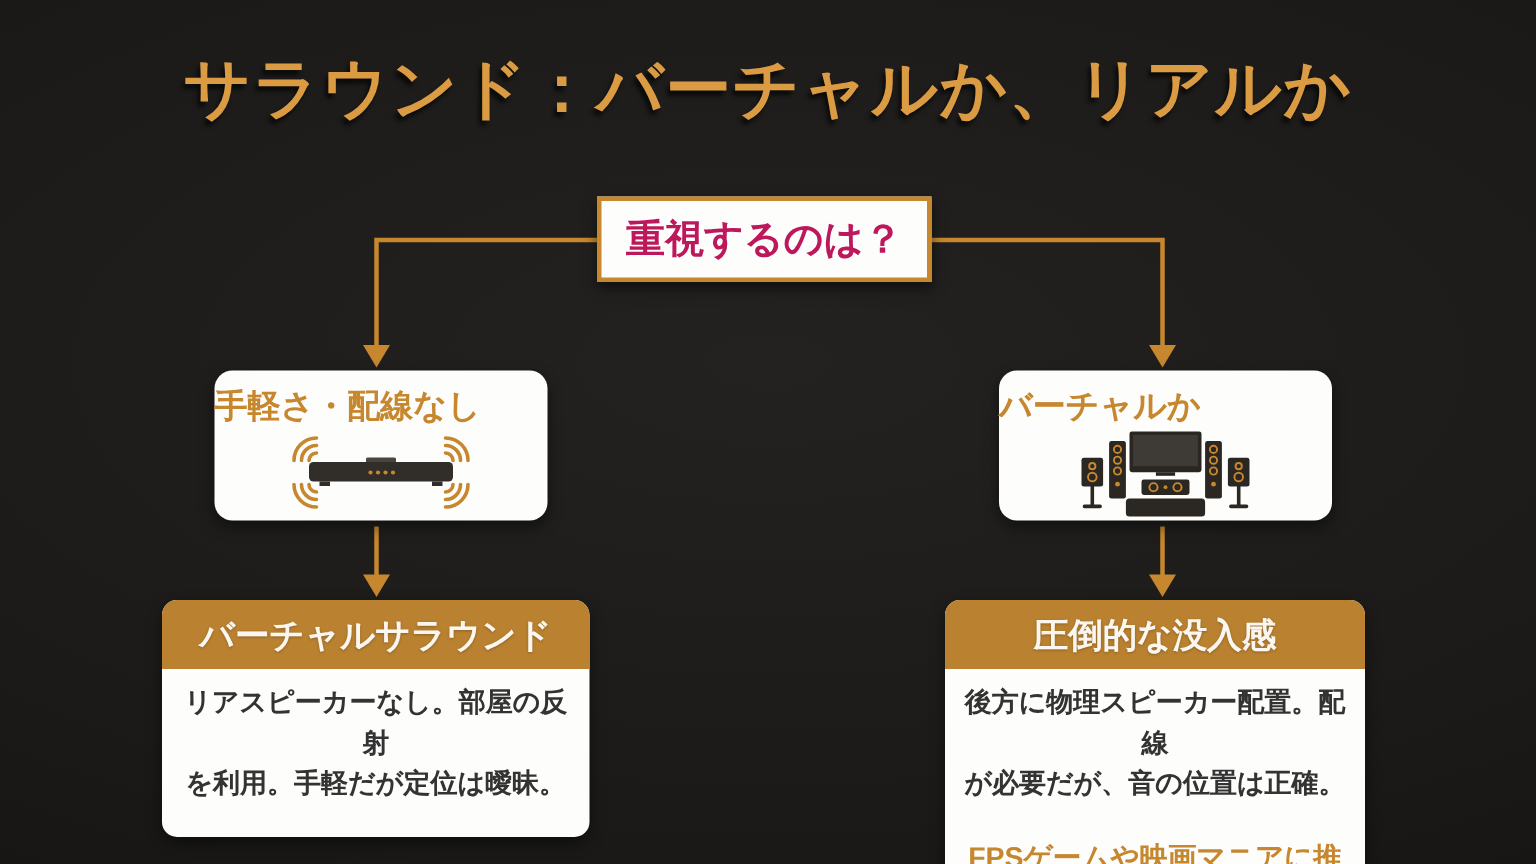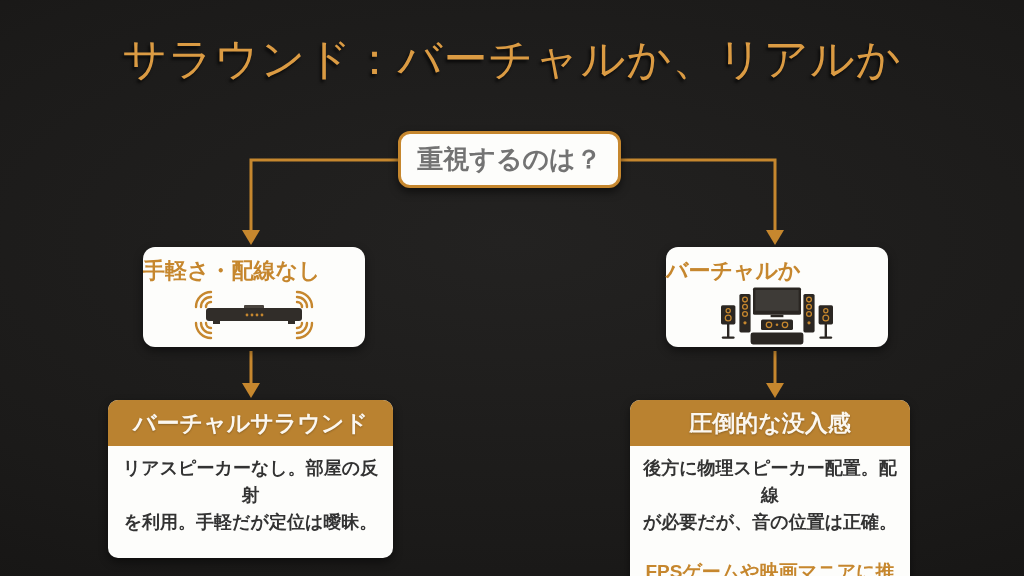--- a/index.html
+++ b/index.html
@@ -3,29 +3,29 @@
 <meta charset="utf-8">
 <style>
   html,body{margin:0;padding:0;background:#000;}
   .slide{
     position:relative;width:1024px;height:576px;overflow:hidden;
     font-family:"Liberation Sans","DejaVu Sans",sans-serif;
     background:radial-gradient(ellipse 120% 95% at 50% 42%, #232221 0%, #1b1a19 55%, #121110 100%);
   }
   .title{
     position:absolute;top:30px;left:0;width:100%;margin:0;
-    text-align:center;font-size:44px;font-weight:400;letter-spacing:1px;
+    text-align:center;font-size:44px;font-weight:700;letter-spacing:1px;
     color:#DB9B43;text-shadow:-2px 3px 3px rgba(0,0,0,.65);
   }
   .connectors{position:absolute;left:0;top:0;width:1024px;height:576px;}
   .decision{
     position:absolute;left:398px;top:131px;width:223px;height:57px;
-    box-sizing:border-box;background:#FDFDFB;border:3px solid #C6872E;border-radius:12px;
+    box-sizing:border-box;background:#FDFDFB;border:3px solid #C6872E;border-radius:0;
     display:flex;align-items:center;justify-content:center;
-    font-size:26px;font-weight:800;color:#737373;
+    font-size:26px;font-weight:800;color:#be185d;
     box-shadow:0 4px 8px rgba(0,0,0,.55);
   }
   .card{
     position:absolute;width:222px;height:100px;background:#FDFDFB;border-radius:12px;
     box-shadow:0 4px 10px rgba(0,0,0,.45);text-align:left;
   }
   .card-left{left:143px;top:247px;}
   .card-right{left:666px;top:247px;}
   .card-title{margin-top:9px;font-size:22px;font-weight:800;color:#C6872E;}
   .card svg{display:block;margin:0 auto;}

